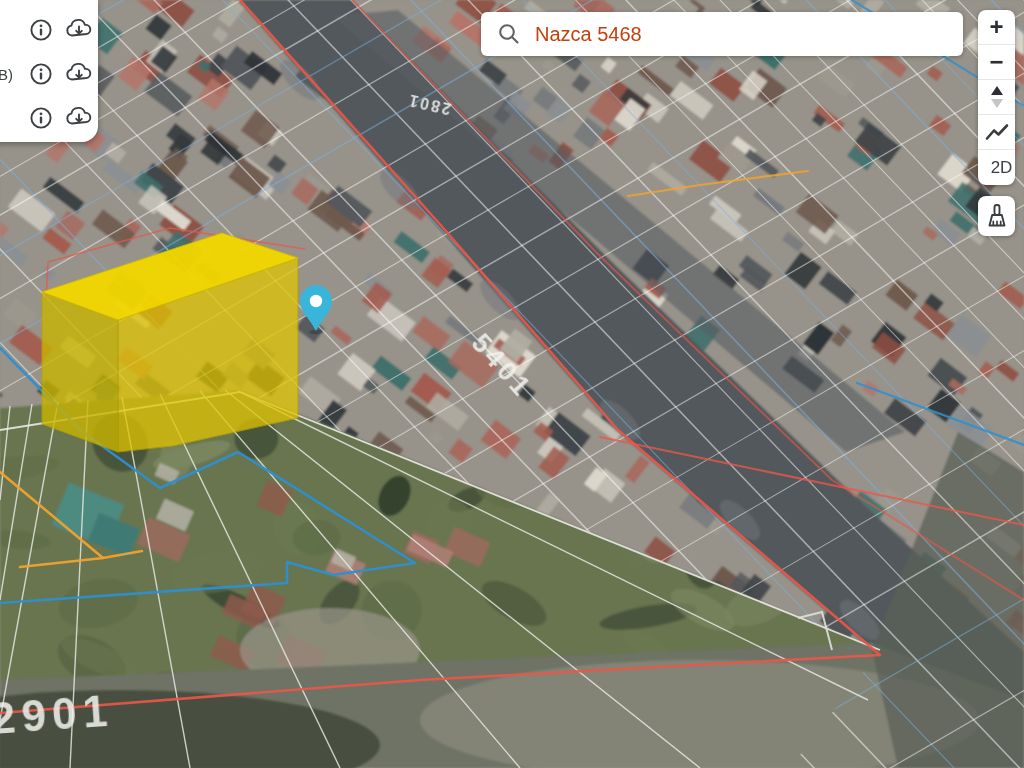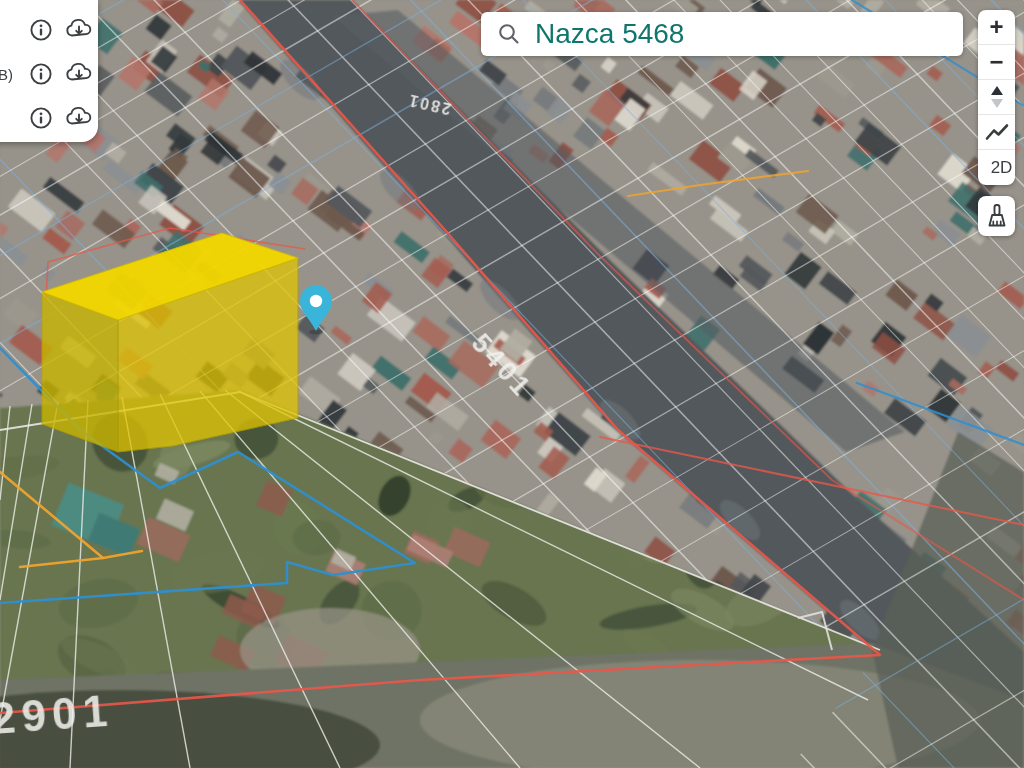--- a/index.html
+++ b/index.html
@@ -12,21 +12,21 @@
   .lrow{display:flex;align-items:center;height:44px;margin-top:0;}
   .lrow:first-child{margin-top:8px;}
   .lrow .lbl{flex:1;padding-left:44px;font-size:15px;color:#3c4043;}
   .icon-btn{appearance:none;background:none;border:none;padding:0;margin:0 4px;
     width:30px;height:30px;display:flex;align-items:center;justify-content:center;cursor:pointer;}
   
   .searchbar{position:absolute;left:481px;top:12px;width:482px;height:44px;background:#fff;
     border-radius:6px;box-shadow:0 1px 4px rgba(0,0,0,.3);display:flex;align-items:center;}
   .searchbar svg{margin-left:16px;flex:0 0 auto;}
   .searchbar input{flex:1;margin-left:12px;margin-right:10px;border:none;outline:none;
-    font-family:"Liberation Sans",sans-serif;font-size:28px;color:#0f766e;background:transparent;}
+    font-family:"Liberation Sans",sans-serif;font-size:20px;color:#c2410c;background:transparent;}
   
   .toolbar{position:absolute;left:978px;top:10px;width:37px;background:#fff;border-radius:8px;
     box-shadow:0 1px 4px rgba(0,0,0,.35);display:flex;flex-direction:column;overflow:hidden;}
   .toolbar button{appearance:none;background:none;border:none;border-bottom:1px solid #e6e6e6;
     width:37px;height:35px;display:flex;align-items:center;justify-content:center;cursor:pointer;
     font-family:"Liberation Sans",sans-serif;font-size:24px;font-weight:700;color:#2b2f33;padding:0;}
   .toolbar button:last-child{border-bottom:none;padding-left:10px;}
   .toolbar .b2d{font-size:17px;font-weight:500;color:#3c4043;}
   .cleanbtn{position:absolute;left:978px;top:196px;width:37px;height:40px;background:#fff;
     border:none;border-radius:8px;box-shadow:0 1px 4px rgba(0,0,0,.35);cursor:pointer;

